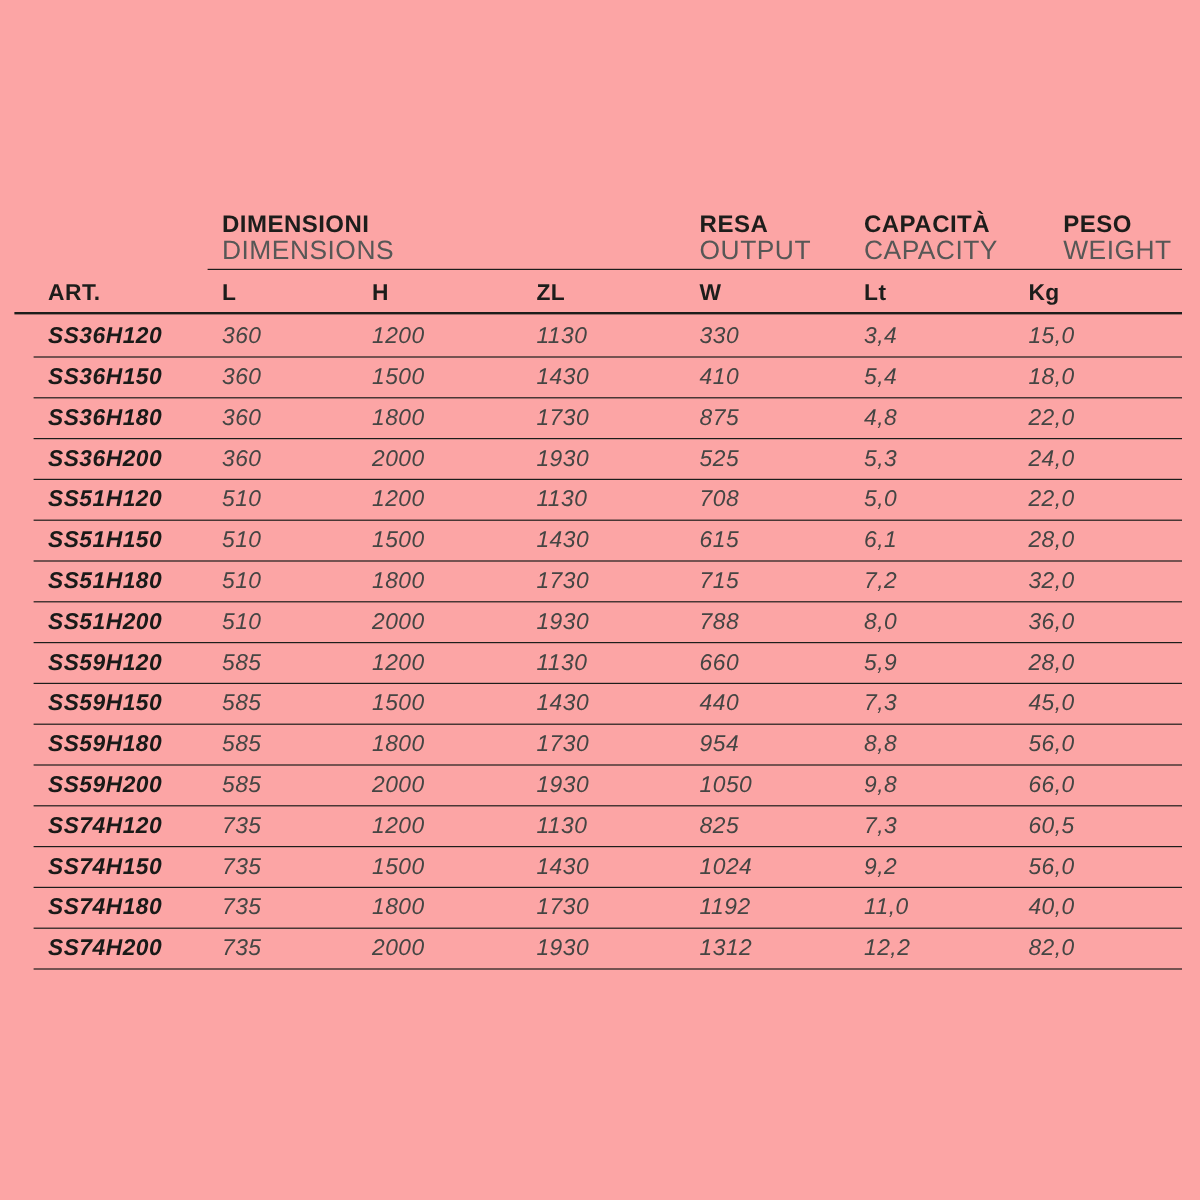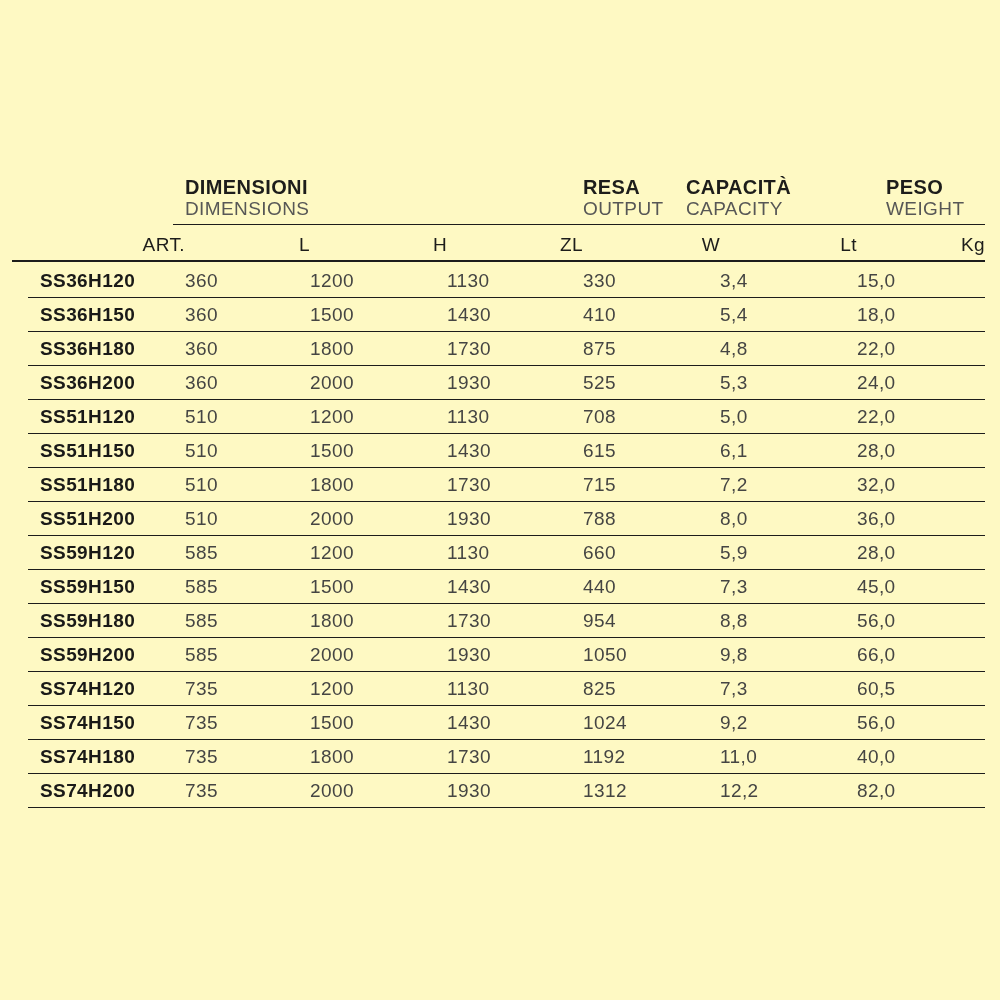--- a/index.html
+++ b/index.html
@@ -5,21 +5,21 @@
   html, body {
     margin: 0;
     padding: 0;
     background: #ffffff;
     font-family: "Liberation Sans", sans-serif;
   }
   .page {
     position: relative;
     width: 1000px;
     height: 1000px;
-    background: #fef9c3;
+    background: #fca5a5;
     overflow: hidden;
   }
   .spec-table {
     position: absolute;
     top: 0;
     left: 0;
     width: 1000px;
   }
   
   .group-header {
@@ -30,21 +30,21 @@
   .group-title {
     display: block;
     font-size: 20px;
     font-weight: 700;
     color: #1d1d1b;
     line-height: 22px;
     white-space: nowrap;
   }
   .group-subtitle {
     display: block;
-    font-size: 19px;
+    font-size: 22px;
     font-weight: 400;
     color: #575756;
     line-height: 21px;
     white-space: nowrap;
   }
   .group-underline {
     position: absolute;
     top: 224px;
     left: 173px;
     width: 812px;
@@ -59,40 +59,40 @@
     height: 32px;
     display: grid;
     grid-template-columns: 145px 125px 137px 136px 137px 137px 1fr;
     align-items: center;
     padding-left: 28px;
     box-sizing: border-box;
     border-bottom: 2px solid #1d1d1b;
   }
   .col-header-row .col-label {
     font-size: 19px;
-    font-weight: 400;
+    font-weight: 700;
     color: #1d1d1b;
     letter-spacing: 0.4px;
-    text-align: right;
   }
   
   .rows {
     position: absolute;
     top: 264px;
     left: 28px;
     width: 957px;
   }
   .row {
     display: grid;
     grid-template-columns: 145px 125px 137px 136px 137px 137px 1fr;
     align-items: center;
     height: 33px;
     padding-left: 12px;
     box-sizing: content-box;
     border-bottom: 1.5px solid #1d1d1b;
+    font-style: italic;
   }
   .cell {
     font-size: 19px;
     letter-spacing: 0.4px;
     white-space: nowrap;
   }
   .cell.art {
     font-weight: 700;
     color: #1a1a18;
   }
@@ -108,21 +108,21 @@
   <div class="spec-table">
 
     <div class="group-header" style="left:185px">
       <span class="group-title">DIMENSIONI</span>
       <span class="group-subtitle">DIMENSIONS</span>
     </div>
     <div class="group-header" style="left:583px">
       <span class="group-title">RESA</span>
       <span class="group-subtitle">OUTPUT</span>
     </div>
-    <div class="group-header" style="left:686px">
+    <div class="group-header" style="left:720px">
       <span class="group-title">CAPACITÀ</span>
       <span class="group-subtitle">CAPACITY</span>
     </div>
     <div class="group-header" style="left:886px">
       <span class="group-title">PESO</span>
       <span class="group-subtitle">WEIGHT</span>
     </div>
 
     <div class="group-underline"></div>
 

